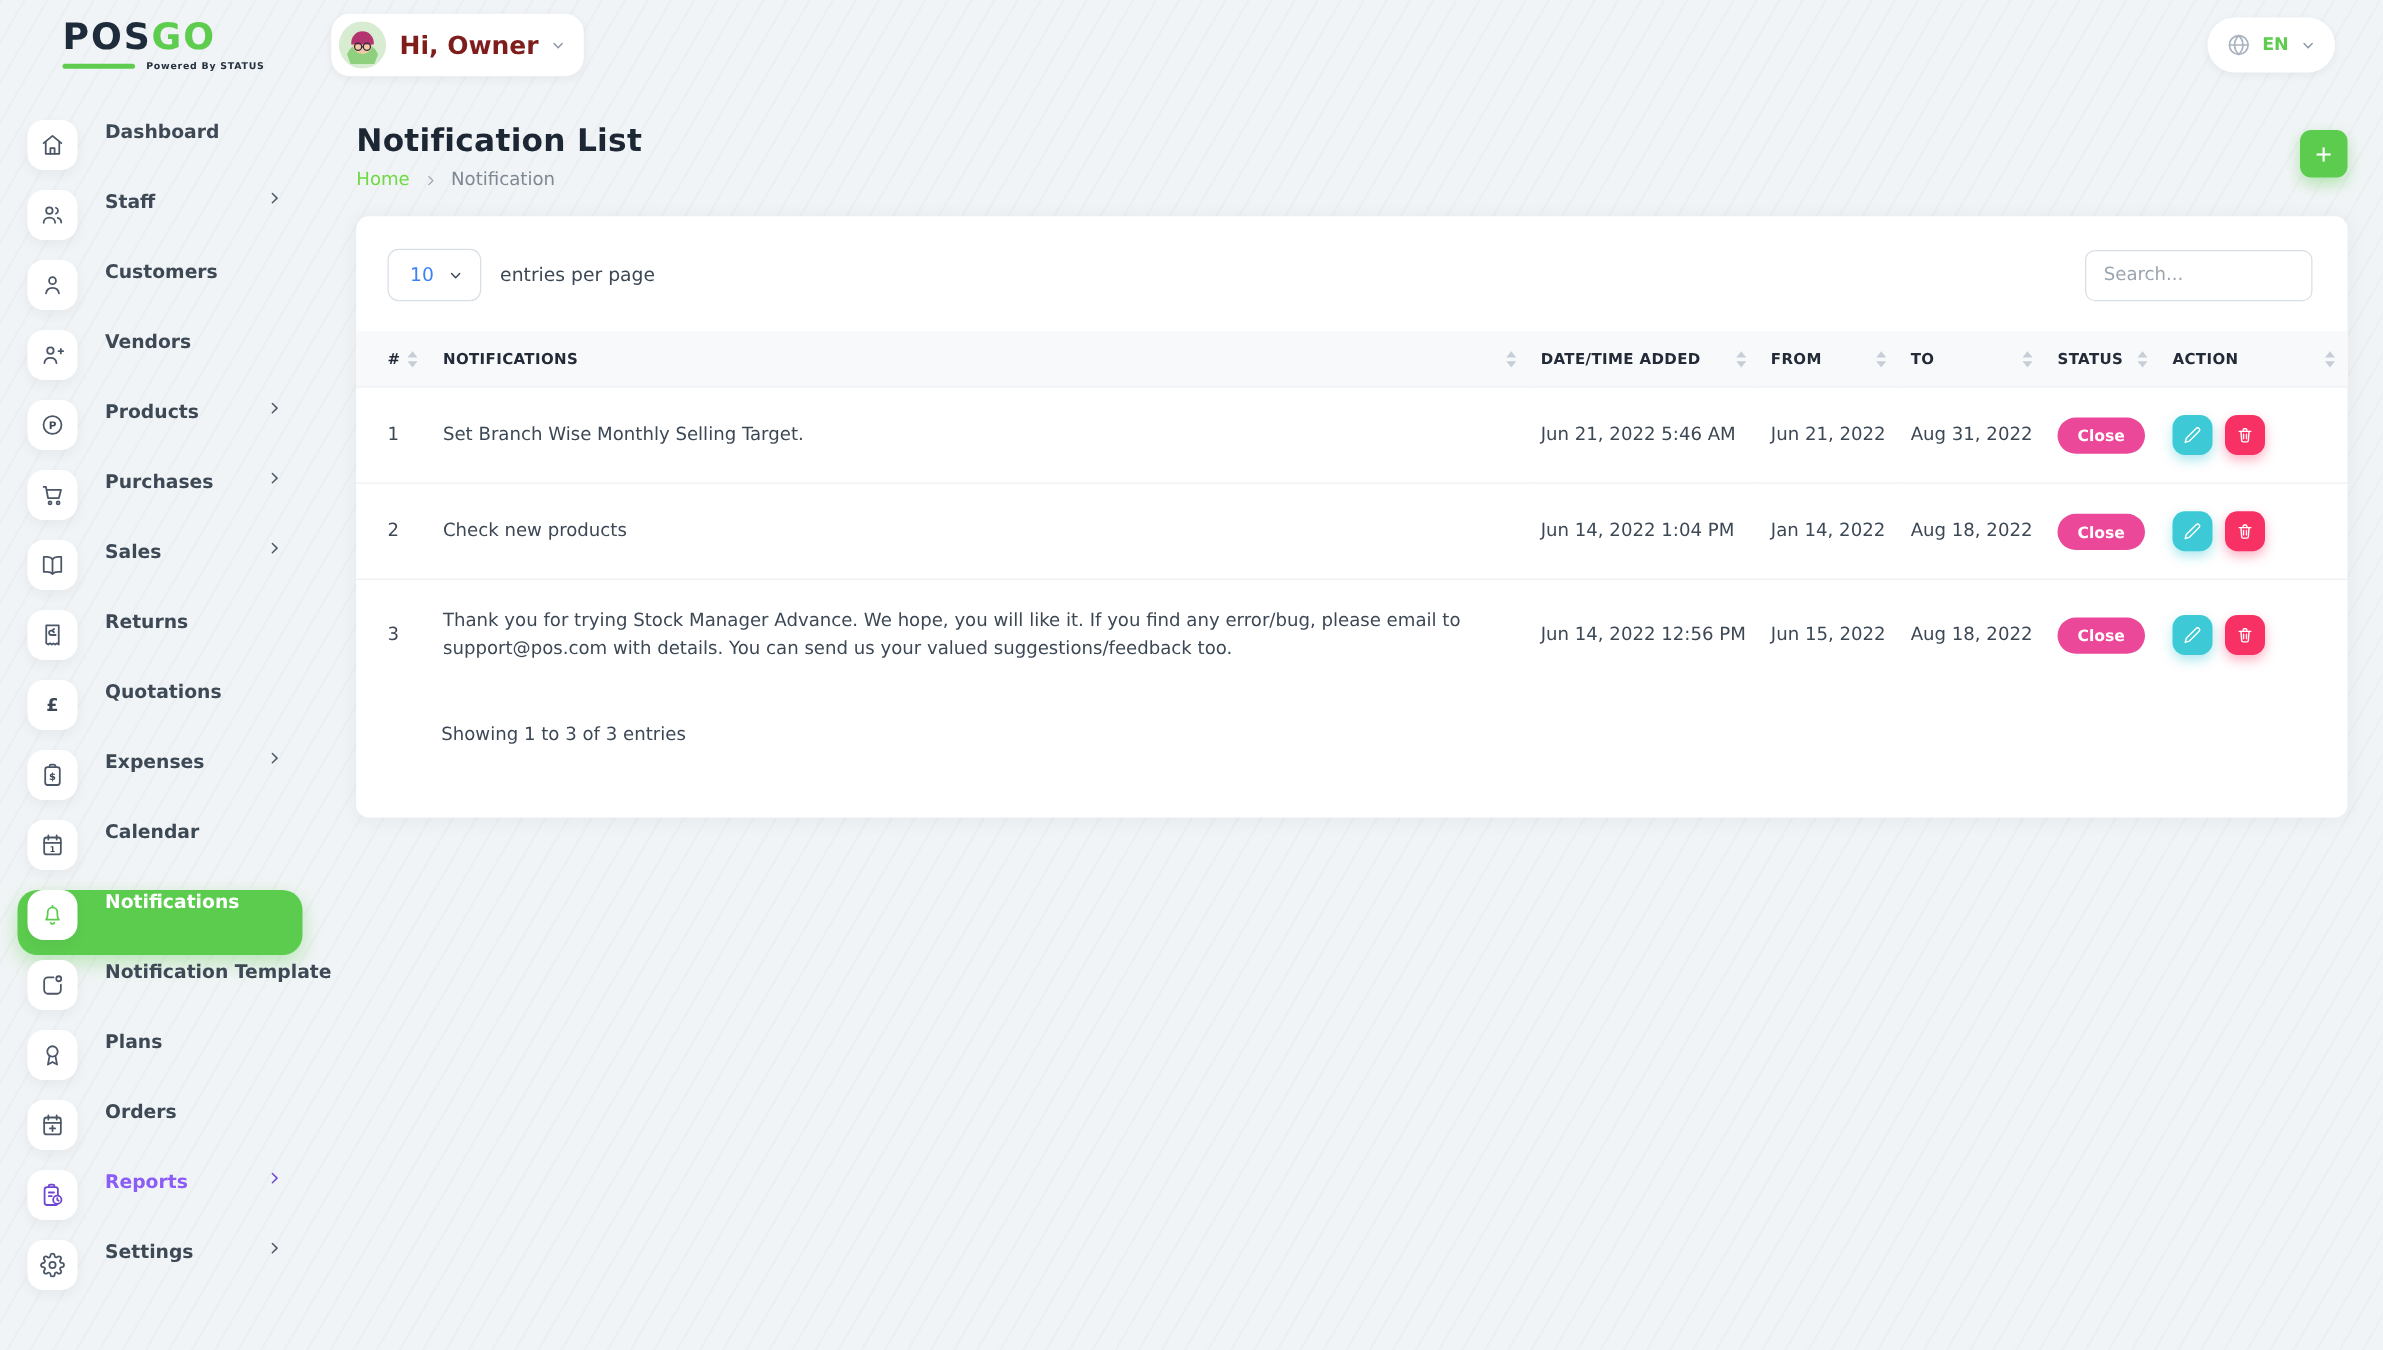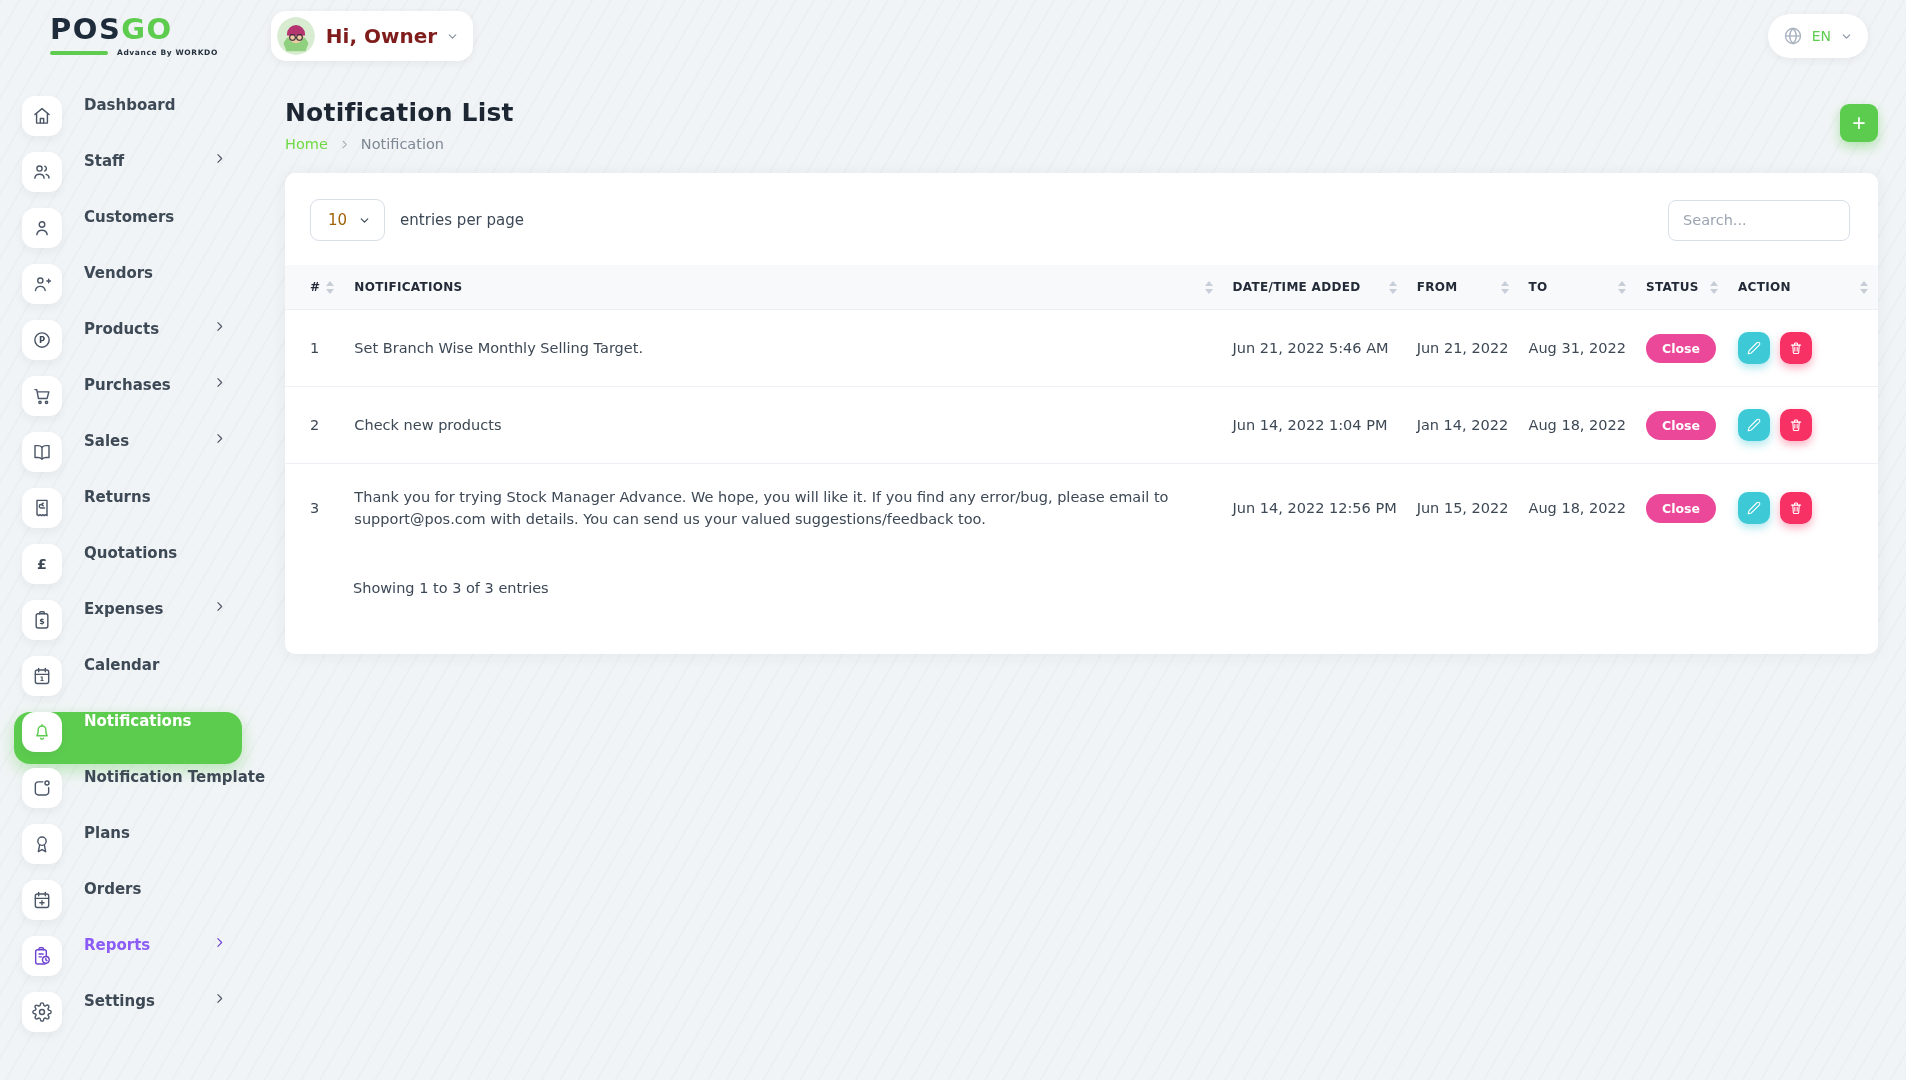--- a/index.html
+++ b/index.html
@@ -23,21 +23,21 @@
 
   .user-pill { margin-left:53px; background:#fff; border-radius:15px; height:50px;
     display:flex; align-items:center; padding:0 14px 0 6px; box-shadow:0 2px 8px rgba(25,40,60,.06); cursor:pointer; }
   .avatar { width:38px; height:38px; border-radius:50%; overflow:hidden; flex:none; }
   .user-name { font-size:20px; font-weight:700; color:#7f1d1d; margin:0 9px 0 11px; }
   .chev-sm svg { width:13px; height:13px; stroke:#8b95a3; fill:none; stroke-width:2.2; stroke-linecap:round; stroke-linejoin:round; display:block; }
 
   .lang-pill { margin-left:auto; margin-right:38px; background:#fff; border-radius:22px; height:44px;
     display:flex; align-items:center; gap:9px; padding:0 15px; box-shadow:0 2px 8px rgba(25,40,60,.06); cursor:pointer; }
   .lang-pill .globe svg { width:20px; height:20px; stroke:#a9b2bf; fill:none; stroke-width:1.6; display:block; }
-  .lang-label { font-size:14px; font-weight:400; color:#5ecc4e; }
+  .lang-label { font-size:14px; font-weight:700; color:#5ecc4e; }
 
   
   .layout { display:flex; align-items:flex-start; }
   .sidebar { width:252px; flex:none; padding:24px 0 0 14px; }
   .side-item { position:relative; width:228px; height:52px; display:flex; align-items:flex-start;
     padding-left:8px; border-radius:16px; margin-bottom:4px; cursor:pointer; }
   .icon-box { width:40px; height:40px; background:#fff; border-radius:13px; flex:none;
     display:flex; align-items:center; justify-content:center; box-shadow:0 4px 10px rgba(30,45,60,.05); }
   .icon-box svg { width:20px; height:20px; fill:none; stroke:#4b5667; stroke-width:1.7; stroke-linecap:round; stroke-linejoin:round; display:block; }
   .side-label { margin-left:22px; font-size:15px; font-weight:600; color:#3e4956; white-space:nowrap; }
@@ -58,21 +58,21 @@
   .bc-home { color:#6fd943; cursor:pointer; }
   .bc-sep svg { width:11px; height:11px; stroke:#98a1ae; fill:none; stroke-width:2.2; stroke-linecap:round; stroke-linejoin:round; display:block; }
   .bc-cur { color:#7e8794; }
   .add-btn { width:38px; height:38px; border-radius:9px; background:#5ccc4e; color:#fff; font-size:23px; font-weight:400;
     display:flex; align-items:center; justify-content:center; border:none; cursor:pointer;
     box-shadow:0 5px 12px rgba(92,204,78,.42); margin-top:6px; line-height:1; }
 
   .card { background:#fff; border-radius:10px; margin-top:21px; box-shadow:0 2px 16px rgba(30,45,70,.06); padding-bottom:58px; }
   .toolbar { display:flex; align-items:center; padding:26px 28px 24px 25px; }
   .pagesize { display:flex; align-items:center; gap:11px; height:42px; padding:0 13px 0 17px;
-    border:1px solid #d9dfe7; border-radius:9px; background:#fff; cursor:pointer; font-size:15px; color:#a16207; }
+    border:1px solid #d9dfe7; border-radius:9px; background:#fff; cursor:pointer; font-size:15px; color:#3b82f6; }
   .pagesize .chev-sm svg { stroke:#3e4956; }
   .entries-label { margin-left:15px; font-size:15px; color:#3c4856; }
   .search-input { margin-left:auto; width:182px; height:41px; border:1px solid #d9dfe7; border-radius:8px;
     padding:0 14px; font-size:14.5px; color:#3c4856; outline:none; font-family:inherit; background:#fff; }
   .search-input::placeholder { color:#9ba5b1; }
 
   table { width:100%; border-collapse:collapse; }
   thead tr { background:#f8f9fb; }
   th { font-size:12px; font-weight:700; color:#222b37; text-transform:uppercase; letter-spacing:.3px;
     padding:15px 10px; text-align:left; }
@@ -95,21 +95,21 @@
   .summary { font-size:14.5px; color:#3c4856; padding:27px 0 0 25px;margin-left:43px; }
 </style>
 </head>
 <body>
 
 <div class="topbar">
   <div class="logo">
     <div class="logo-text"><span>POS</span><span class="go">GO</span></div>
     <div class="logo-sub">
       <span class="logo-bar"></span>
-      <span class="logo-tag">Advance By WORKDO</span>
+      <span class="logo-tag">Powered By STATUS</span>
     </div>
   </div>
 
   <div class="user-pill">
     <span class="avatar">
       <svg viewBox="0 0 40 40" width="38" height="38">
         <circle cx="20" cy="20" r="20" fill="#d8ecd2"></circle>
         <path d="M7 28c2-6 7-9 13-9s11 3 13 9l-3 8H10z" fill="#8fd07f"></path>
         <circle cx="20" cy="19" r="8.5" fill="#f2c9a4"></circle>
         <path d="M10.5 18a9.5 9.5 0 0 1 19 0v1.5h-19z" fill="#b3346f"></path>

